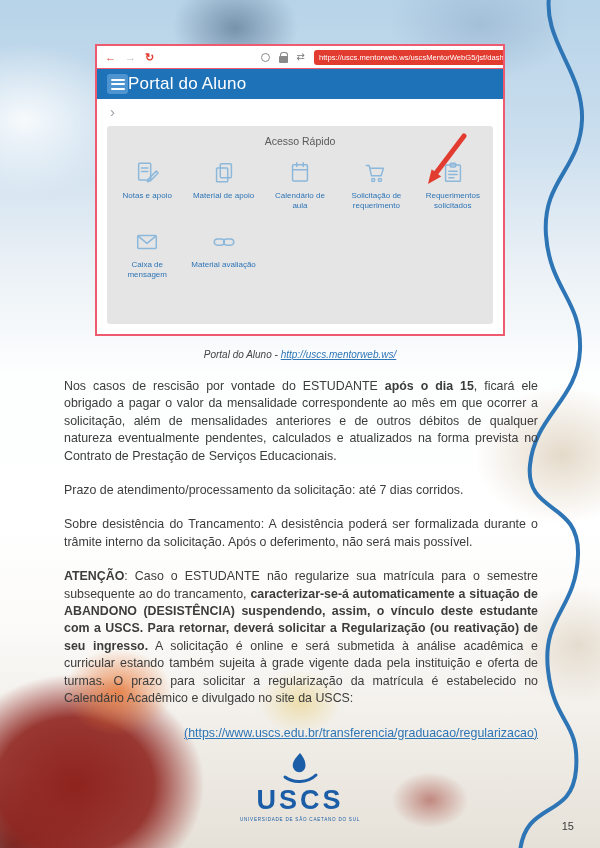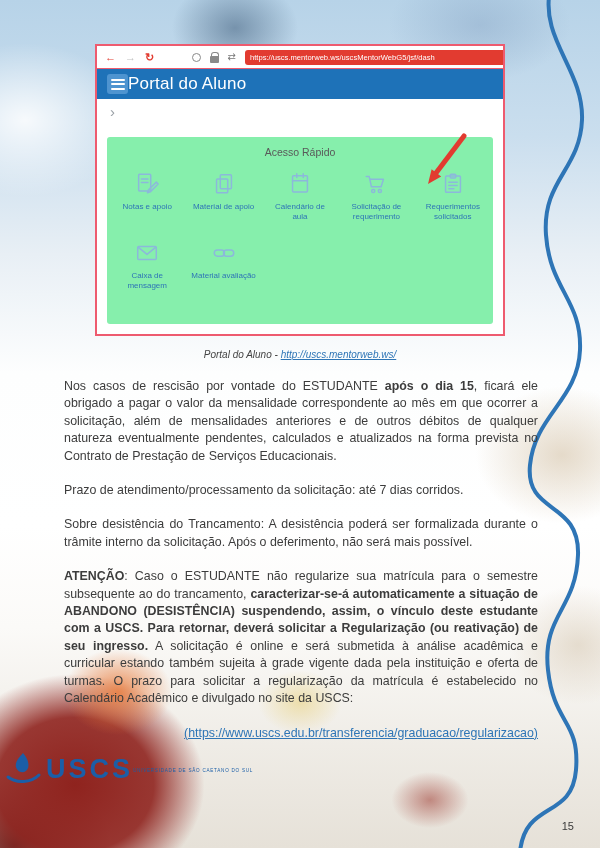--- a/index.html
+++ b/index.html
@@ -42,39 +42,39 @@
   .tb-back{ color:var(--red,#e23b30); font-weight:bold; }
   .tb-fwd{ color:#c0c0c0; font-weight:bold; }
   .tb-refresh{ color:var(--red,#e23b30); font-weight:bold; }
   .tb-spacer{ flex:1; }
   .tb-circle{ width:9px; height:9px; border:1.2px solid #8a8a8a; border-radius:50%; }
   .tb-lock{ width:9px; height:11px; position:relative; }
   .tb-lock::before{ content:""; position:absolute; left:1.5px; top:0; width:6px; height:6px; border:1.2px solid #8a8a8a; border-bottom:none; border-radius:3px 3px 0 0; }
   .tb-lock::after{ content:""; position:absolute; left:0; top:4.5px; width:9px; height:6.5px; background:#8a8a8a; border-radius:1px; }
   .tb-swap{ color:#777; font-size:10px; }
   .url-pill{
-    width:258px; height:15px; background:var(--red,#e23b30); border-radius:3px 0 0 3px;
+    width:189px; height:15px; background:var(--red,#e23b30); border-radius:3px 0 0 3px;
     color:#fff; font-size:7.6px; line-height:15px; padding:0 5px;
     white-space:nowrap; overflow:hidden;
   }
   .b-header{
     height:30px; flex:0 0 30px; background:var(--blue,#1e72b8);
     display:flex; align-items:center; padding:0 10px;
   }
   .hamburger{
     width:21px; height:20px; background:#4e94d0; border-radius:3px;
     display:flex; flex-direction:column; justify-content:center; gap:2.5px; padding:0 3.5px;
     cursor:pointer;
   }
   .hamburger i{ display:block; height:2px; background:#fff; border-radius:1px; }
   .b-title{ color:#fff; font-size:17px; font-weight:normal; margin-left:0; letter-spacing:.2px; }
   .b-content{ flex:1; background:#fff; padding:4px 10px 10px; display:flex; flex-direction:column; }
   .chevron{ color:#9aa0a6; font-size:15px; line-height:18px; padding-left:3px; }
   .qa-panel{
-    margin-top:16px; flex:1; background:#86efac; border-radius:3px;
+    margin-top:5px; flex:1; background:#e5e5e5; border-radius:3px;
     padding:9px 2px 10px; 
   }
   .qa-title{ text-align:center; color:#595959; font-size:10.5px; }
   .qa-grid{
     margin-top:13px; display:grid; grid-template-columns:repeat(5,1fr); row-gap:17px;
   }
   .qa-item{ display:flex; flex-direction:column; align-items:center; cursor:pointer; }
   .qa-icon{ width:26px; height:26px; color:var(--icon-blue,#8cb8db); }
   .qa-icon svg{ width:26px; height:26px; display:block; }
   .qa-label{
@@ -96,21 +96,21 @@
     font-size:12.4px; line-height:17.4px; color:var(--text,#3c3c3c); text-align:justify;
   }
   .body-text p{ margin-bottom:17px; }
   .body-text strong{ font-weight:bold; }
   .link-line{ text-align:right; margin-top:12px; }
   .link-line a{ color:var(--link,#2e75b6); text-decoration:underline; cursor:pointer; }
 
   
   .logo{
     position:absolute; left:0; top:752px; width:100%;
-    display:flex; align-items:center;
+    display:flex; flex-direction:column; align-items:center;
   }
   .logo .flame{ width:46px; height:34px; }
   .logo .wordmark{
     color:var(--logo,#1b5ea7); font-size:27px; font-weight:bold; letter-spacing:3px; line-height:1;
     margin-top:1px;
   }
   .logo .subtitle{
     color:var(--logo,#1b5ea7); font-size:4.6px; letter-spacing:.75px; margin-top:3px;
   }
   .page-number{

